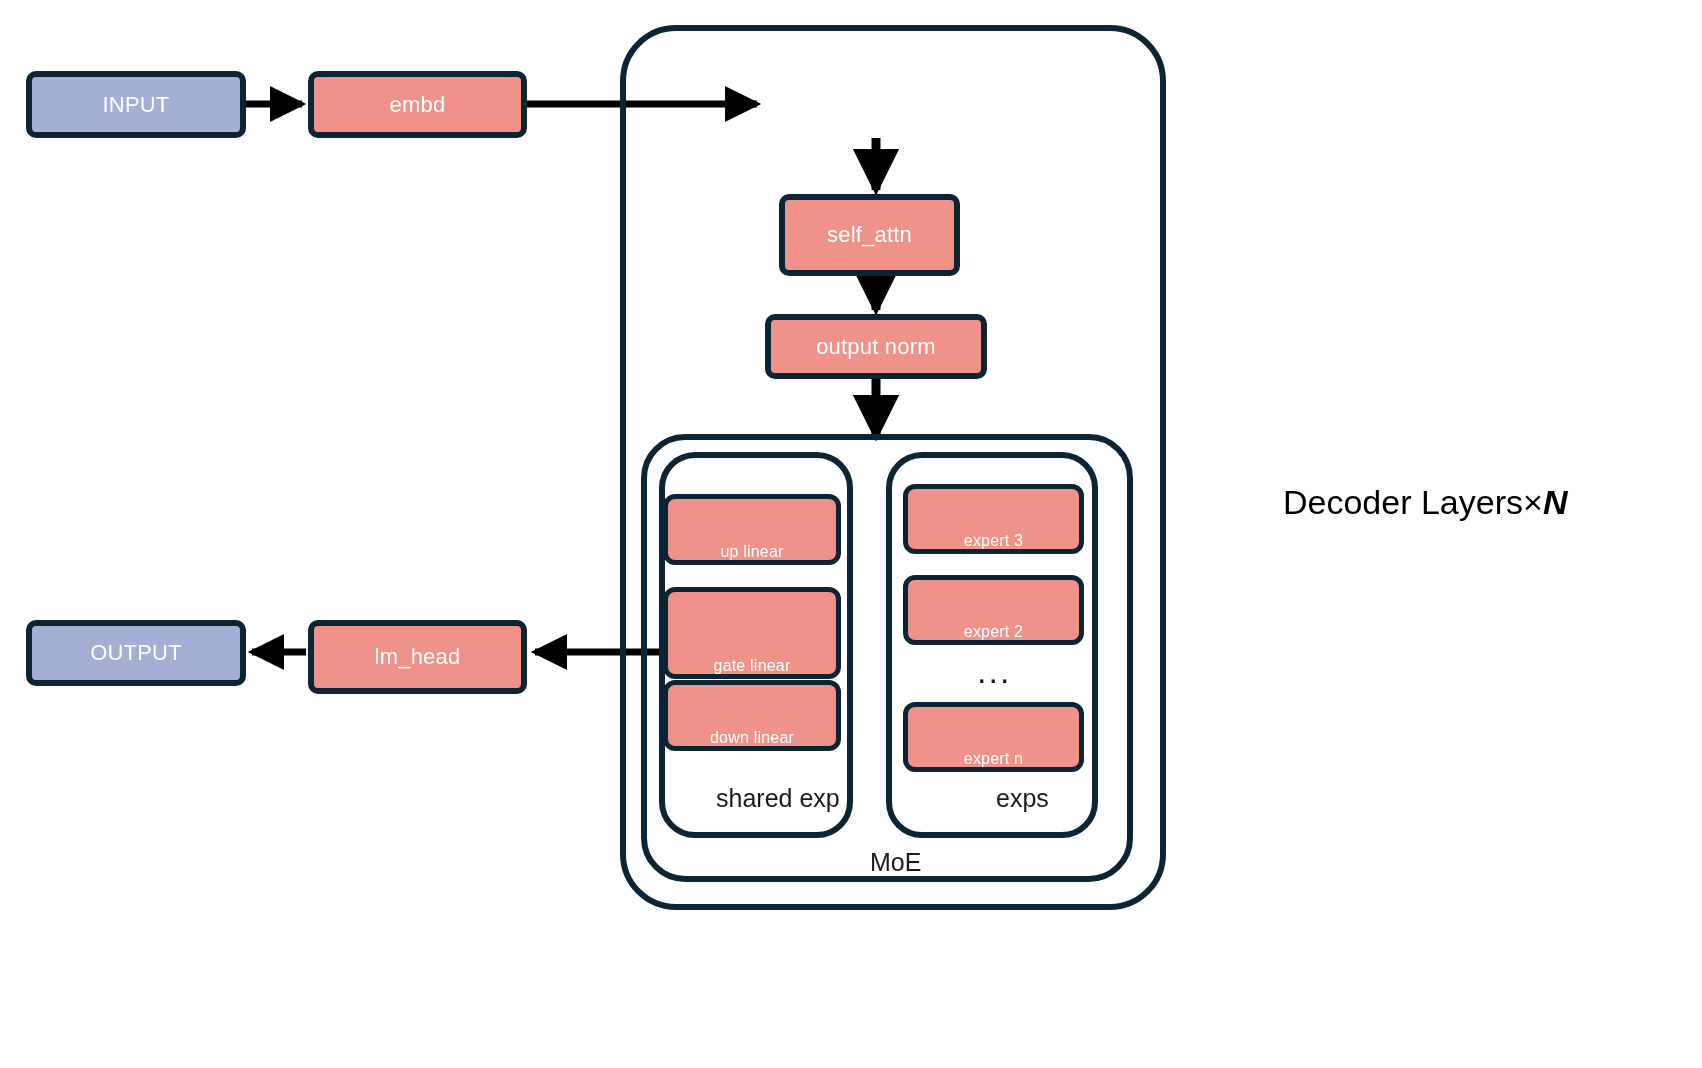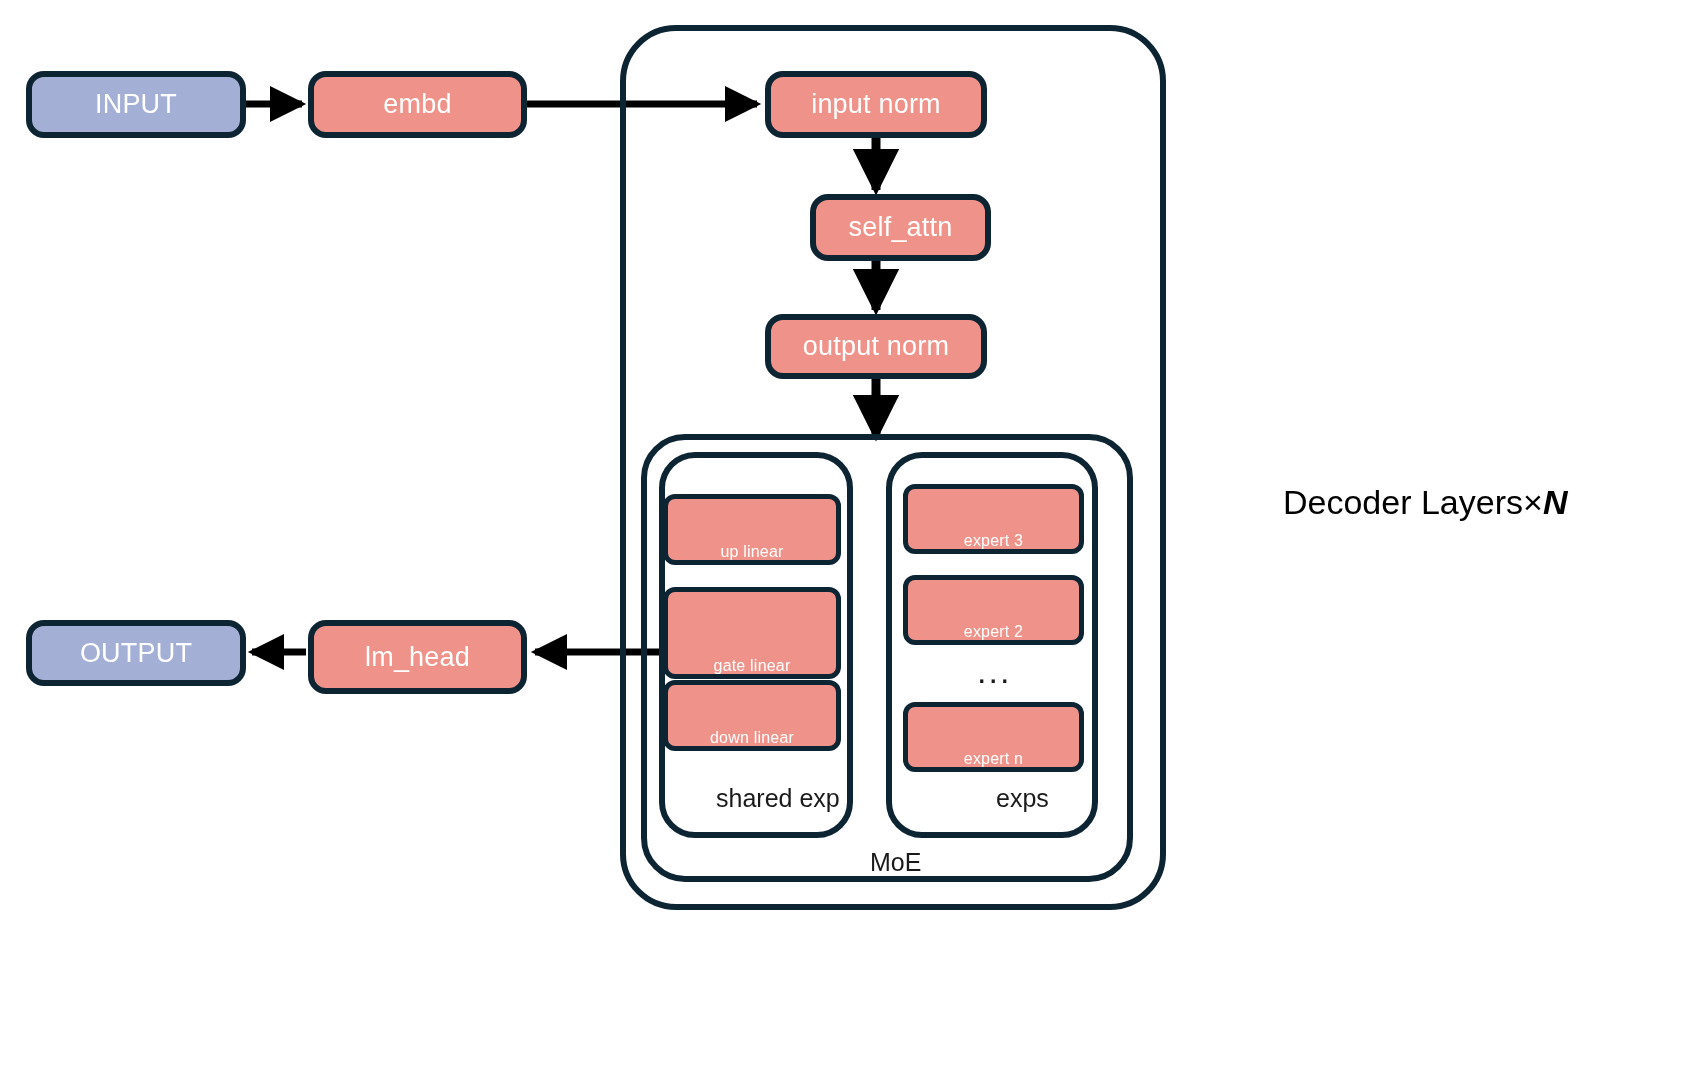--- a/index.html
+++ b/index.html
@@ -19,26 +19,26 @@
     position: absolute;
     left: 0;
     top: 0;
     width: 1702px;
     height: 1068px;
   }
   .node {
     position: absolute;
     box-sizing: border-box;
     border: 6px solid #0d2433;
-    border-radius: 18px;
+    border-radius: 10px;
     display: flex;
     align-items: center;
     justify-content: center;
     color: #ffffff;
-    font-size: 27px;
+    font-size: 22px;
     letter-spacing: 0.2px;
     line-height: 1;
     z-index: 5;
   }
   .node.blue  { background: #a4afd6; }
   .node.salmon{ background: #ef9289; }
   .node.small { font-size: 16px; border-width: 5px; border-radius: 12px; align-items: flex-end; }
 
   .panel {
     position: absolute;
@@ -117,25 +117,22 @@
   <div class="panel" style="left:886px; top:452px; width:212px; height:386px; border-radius:36px;"></div>
 
   <div class="node blue" style="left:26px; top:71px; width:220px; height:67px;">
     <span>INPUT</span>
   </div>
 
   <div class="node salmon" style="left:308px; top:71px; width:219px; height:67px;">
     <span>embd</span>
   </div>
 
-  <div class="node salmon" style="left:765px; top:71px; width:222px; height:67px;">
-    <span>input norm</span>
-  </div>
 
-  <div class="node salmon" style="left:810px; top:194px; width:181px; height:67px;">
+  <div class="node salmon" style="left:779px; top:194px; width:181px; height:82px;">
     <span>self_attn</span>
   </div>
 
   <div class="node salmon" style="left:765px; top:314px; width:222px; height:65px;">
     <span>output norm</span>
   </div>
 
   <div class="node salmon" style="left:308px; top:620px; width:219px; height:74px;">
     <span>lm_head</span>
   </div>

